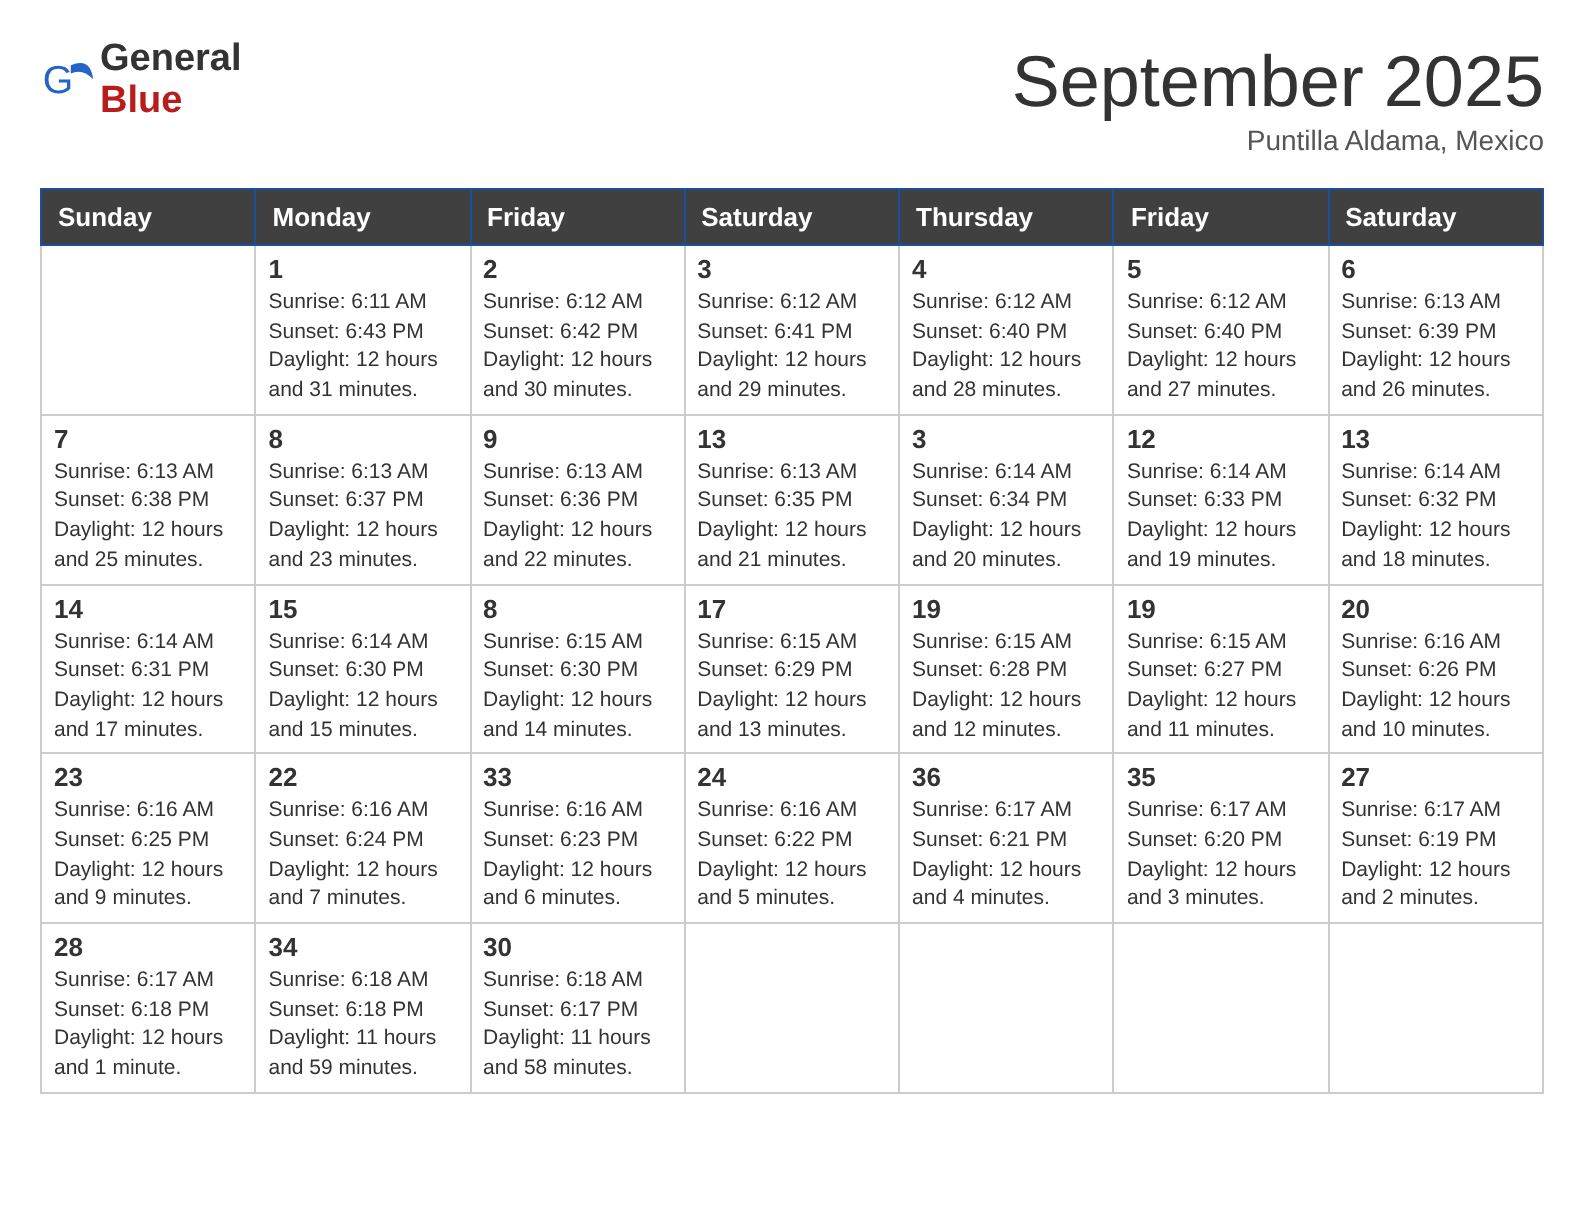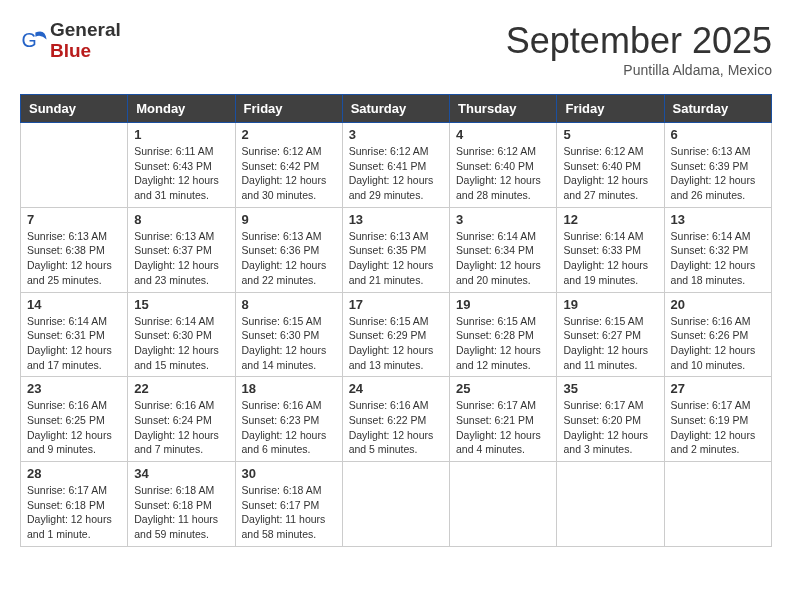--- a/index.html
+++ b/index.html
@@ -266,35 +266,35 @@
 and 9 minutes.</div>
         </td>
         <td>
           <div class="day-number">22</div>
           <div class="day-info" style="white-space: pre-line;">Sunrise: 6:16 AM
 Sunset: 6:24 PM
 Daylight: 12 hours
 and 7 minutes.</div>
         </td>
         <td>
-          <div class="day-number">18</div>
+          <div class="day-number">33</div>
           <div class="day-info" style="white-space: pre-line;">Sunrise: 6:16 AM
 Sunset: 6:23 PM
 Daylight: 12 hours
 and 6 minutes.</div>
         </td>
         <td>
           <div class="day-number">24</div>
           <div class="day-info" style="white-space: pre-line;">Sunrise: 6:16 AM
 Sunset: 6:22 PM
 Daylight: 12 hours
 and 5 minutes.</div>
         </td>
         <td>
-          <div class="day-number">25</div>
+          <div class="day-number">36</div>
           <div class="day-info" style="white-space: pre-line;">Sunrise: 6:17 AM
 Sunset: 6:21 PM
 Daylight: 12 hours
 and 4 minutes.</div>
         </td>
         <td>
           <div class="day-number">35</div>
           <div class="day-info" style="white-space: pre-line;">Sunrise: 6:17 AM
 Sunset: 6:20 PM
 Daylight: 12 hours

